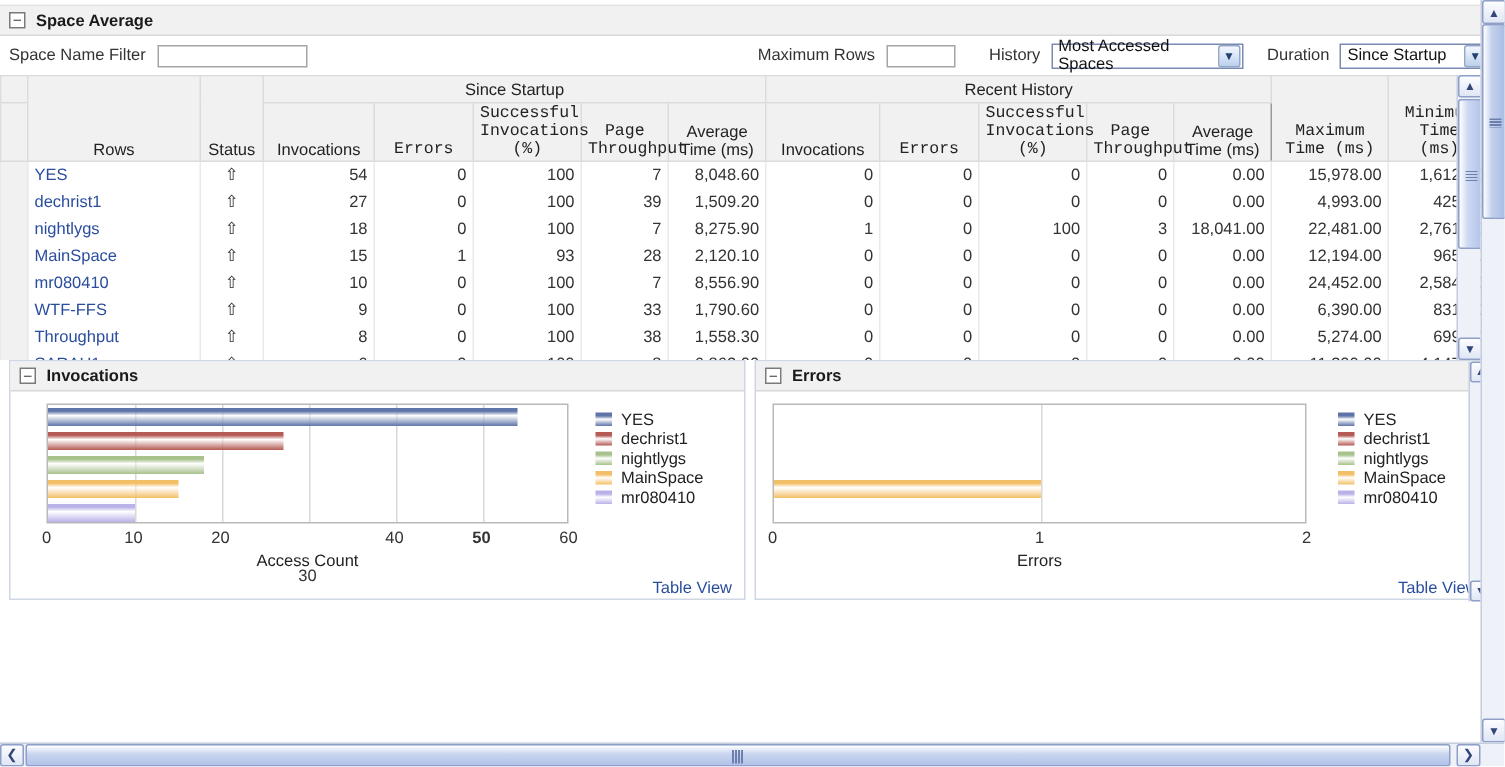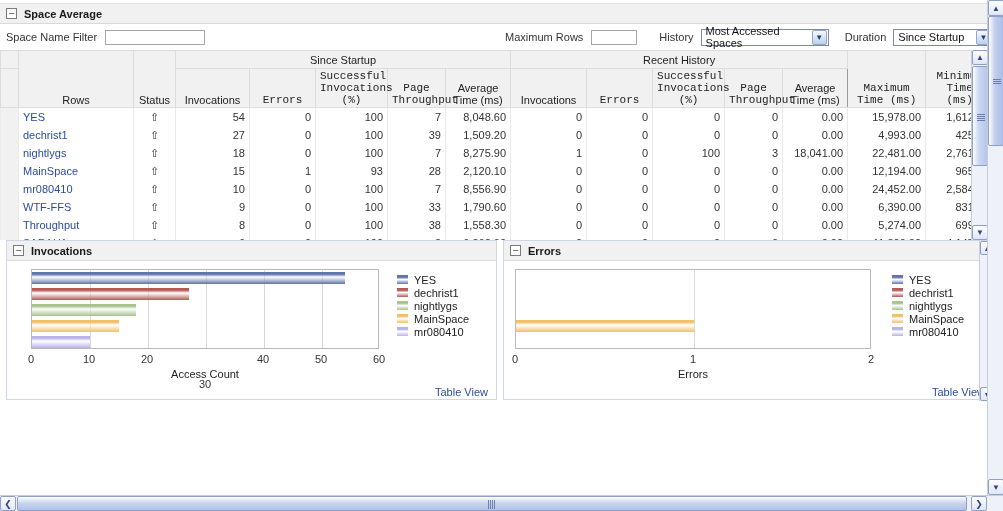--- a/index.html
+++ b/index.html
@@ -445,21 +445,21 @@
             <div class="bar" style="left: 0px; width: 104.4px; top: 34px; background: linear-gradient(rgb(168, 194, 140) 0%, rgb(168, 194, 140) 18%, rgba(255, 255, 255, 0.45) 42%, rgb(168, 194, 140) 100%);"></div>
             <div class="bar" style="left: 0px; width: 87px; top: 50px; background: linear-gradient(rgb(243, 191, 102) 0%, rgb(243, 191, 102) 18%, rgba(255, 255, 255, 0.45) 42%, rgb(243, 191, 102) 100%);"></div>
             <div class="bar" style="left: 0px; width: 58px; top: 66px; background: linear-gradient(rgb(185, 178, 232) 0%, rgb(185, 178, 232) 18%, rgba(255, 255, 255, 0.45) 42%, rgb(185, 178, 232) 100%);"></div>
           </div>
         <div id="ticks0">
             <div class="xtick" style="left: 24px; top: 92px;">0</div>
             <div class="xtick" style="left: 82px; top: 92px;">10</div>
             <div class="xtick" style="left: 140px; top: 92px;">20</div>
             <div class="xtick" style="left: 198px; top: 84px; margin-top: 33px;">30</div>
             <div class="xtick" style="left: 256px; top: 92px;">40</div>
-            <div class="xtick" style="left: 314px; top: 92px;">50</div>
+            <div class="xtick" style="left: 314px; top: 92px; font-weight: bold;">50</div>
             <div class="xtick" style="left: 372px; top: 92px;">60</div>
           </div>
         <div class="axlabel" id="xlab0" style="left:198px;top:107px;">Access Count</div>
         <div class="legend" id="leg0" style="left:390px;top:12px;">
             <div class="li">
               <span class="sw" style="background: linear-gradient(rgb(95, 116, 168) 0%, rgb(95, 116, 168) 25%, rgba(255, 255, 255, 0.5) 50%, rgb(95, 116, 168) 100%);"></span>
               <span>YES</span>
             </div>
             <div class="li">
               <span class="sw" style="background: linear-gradient(rgb(181, 90, 84) 0%, rgb(181, 90, 84) 25%, rgba(255, 255, 255, 0.5) 50%, rgb(181, 90, 84) 100%);"></span>

